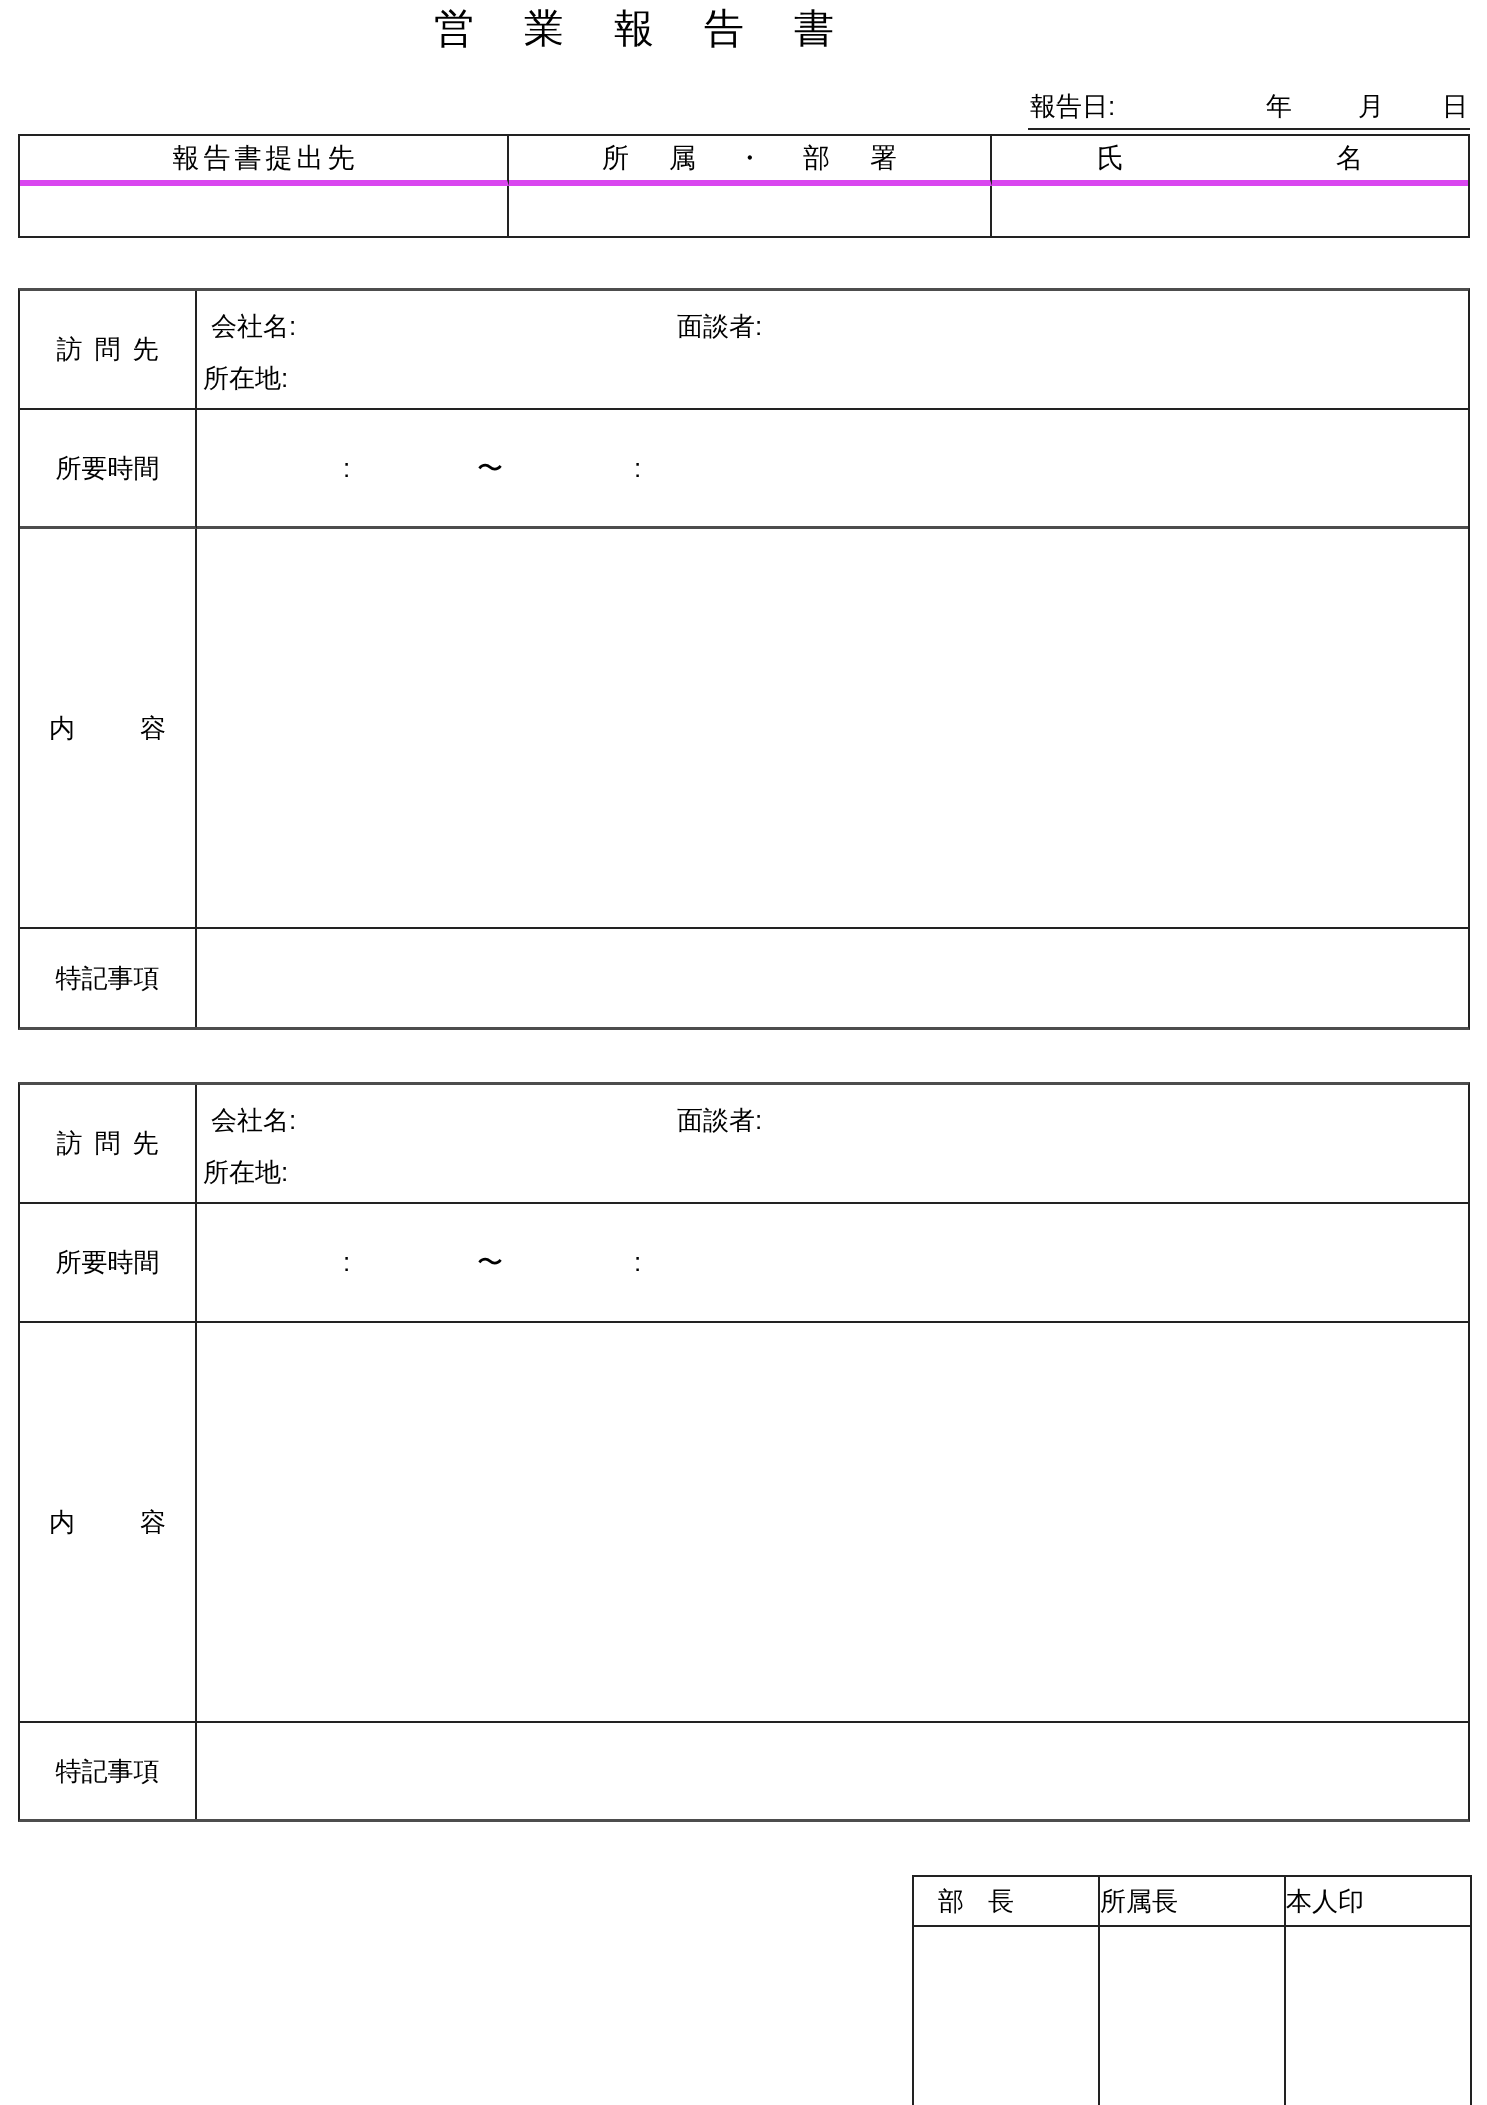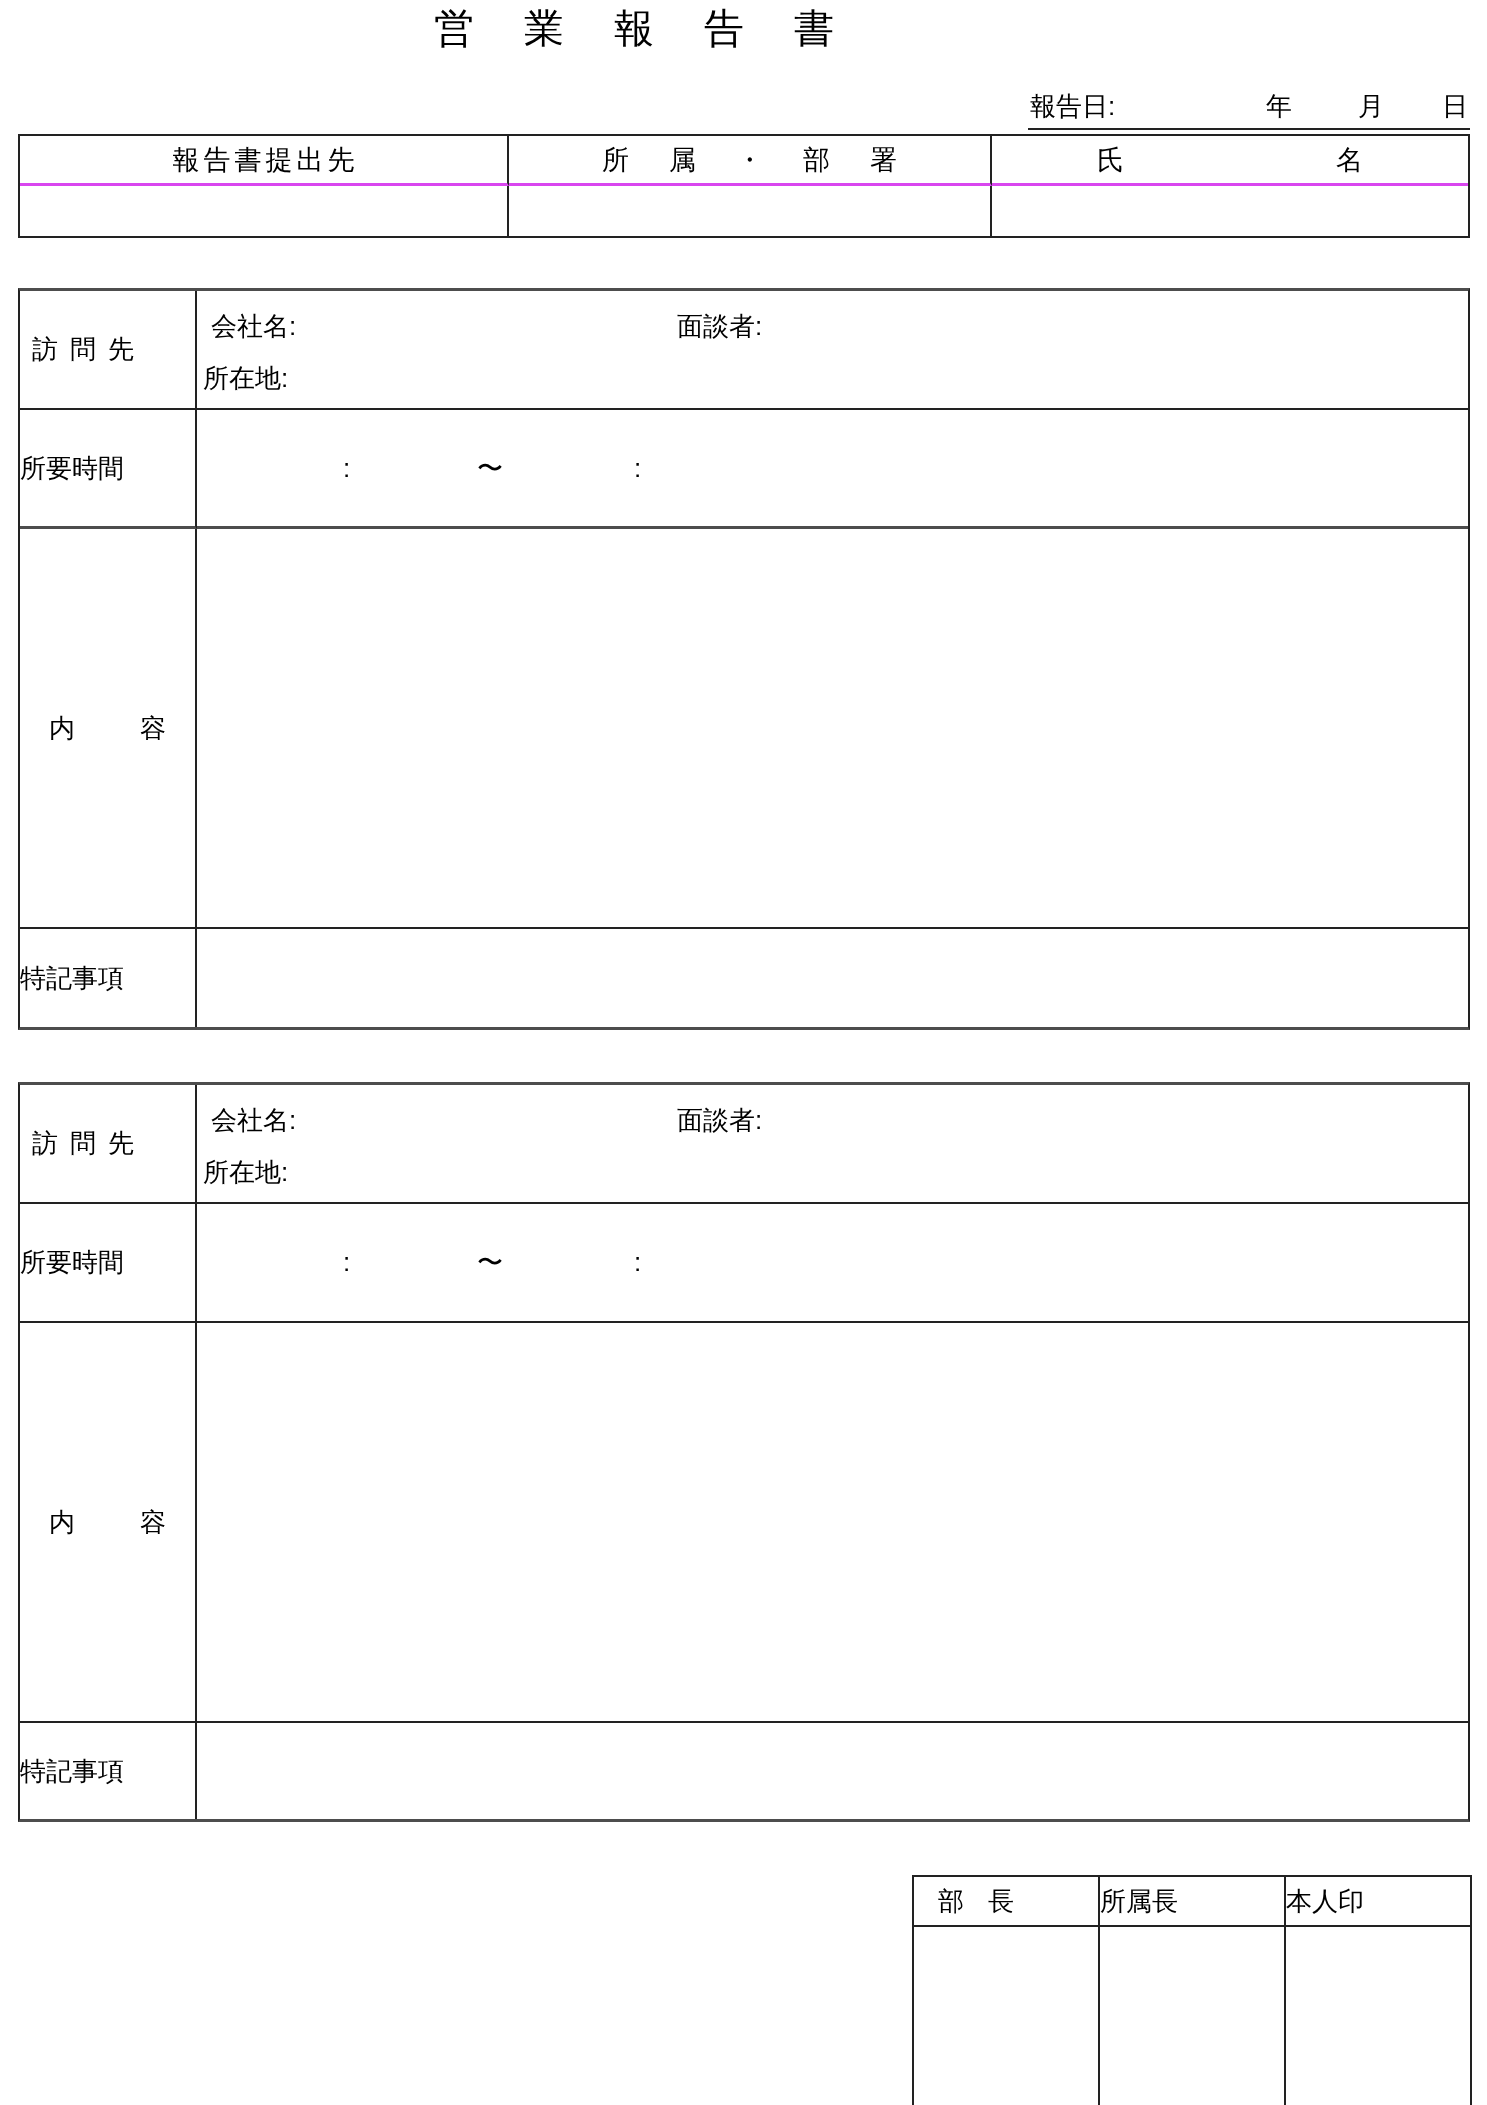--- a/index.html
+++ b/index.html
@@ -42,21 +42,21 @@
     display:grid;
     grid-template-columns:489px 483px 1fr;
     grid-template-rows:50px 1fr;
     font-size:27px;
   }
   .ht-cell{
     box-sizing:border-box;
     display:flex; align-items:center; justify-content:center;
     white-space:nowrap;
   }
-  .ht-head{border-bottom:3px solid #d946ef;}
+  .ht-head{border-bottom:6px solid #d946ef;}
   .ht-c1,.ht-c2{border-right:2px solid #222;}
   .ls4{letter-spacing:4px; text-indent:4px;}
   .ls40{letter-spacing:40px; text-indent:40px;}
   .name-head{justify-content:space-between; padding:0 105px;}
 
   
   .vblock{
     position:absolute; left:18px; width:1452px;
     box-sizing:border-box;
     border-top:3px solid #4d4d4d;
@@ -66,21 +66,21 @@
     display:grid;
     grid-template-columns:177px 1fr;
     grid-template-rows:119px 119px 400px 1fr;
     font-size:26px;
   }
   .vb1{top:288px; height:742px;}
   .vb2{top:1082px; height:740px;}
   .vcell{box-sizing:border-box; position:relative;}
   .vlbl{
     border-right:2px solid #222;
-    display:flex; align-items:center; justify-content:flex-start;
+    display:flex; align-items:center; justify-content:center;
     white-space:nowrap;
   }
   .rb{border-bottom:2px solid #222;}          
   .rb-thick{border-bottom:3px solid #4d4d4d;} 
   .ls12{letter-spacing:12px; text-indent:12px;}
   .content-lbl{justify-content:space-between; padding:0 29px;}
 
   .visit-line{position:absolute; white-space:nowrap; line-height:34px;}
   .vl-company{left:14px; top:18px;}
   .vl-interviewer{left:480px; top:18px;}

